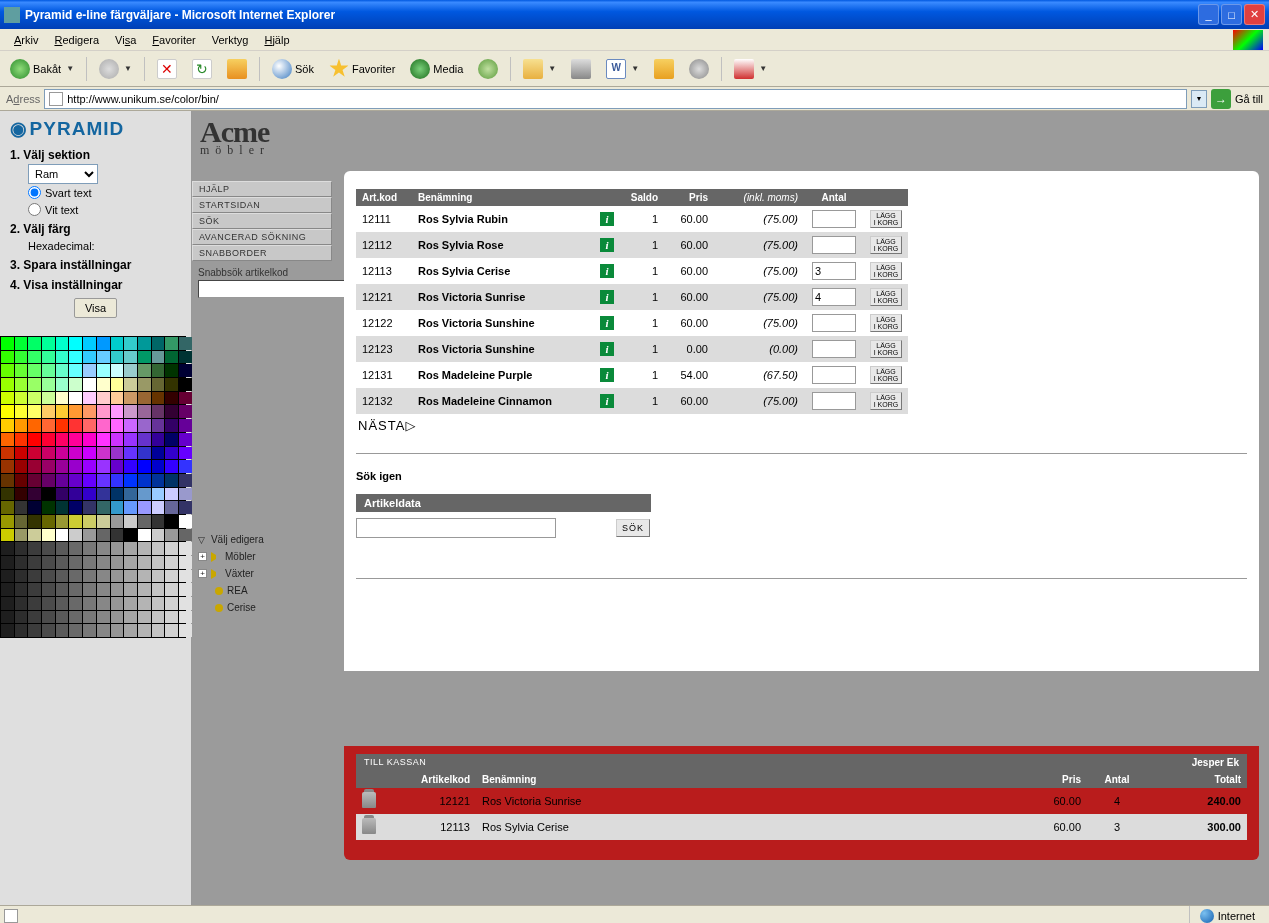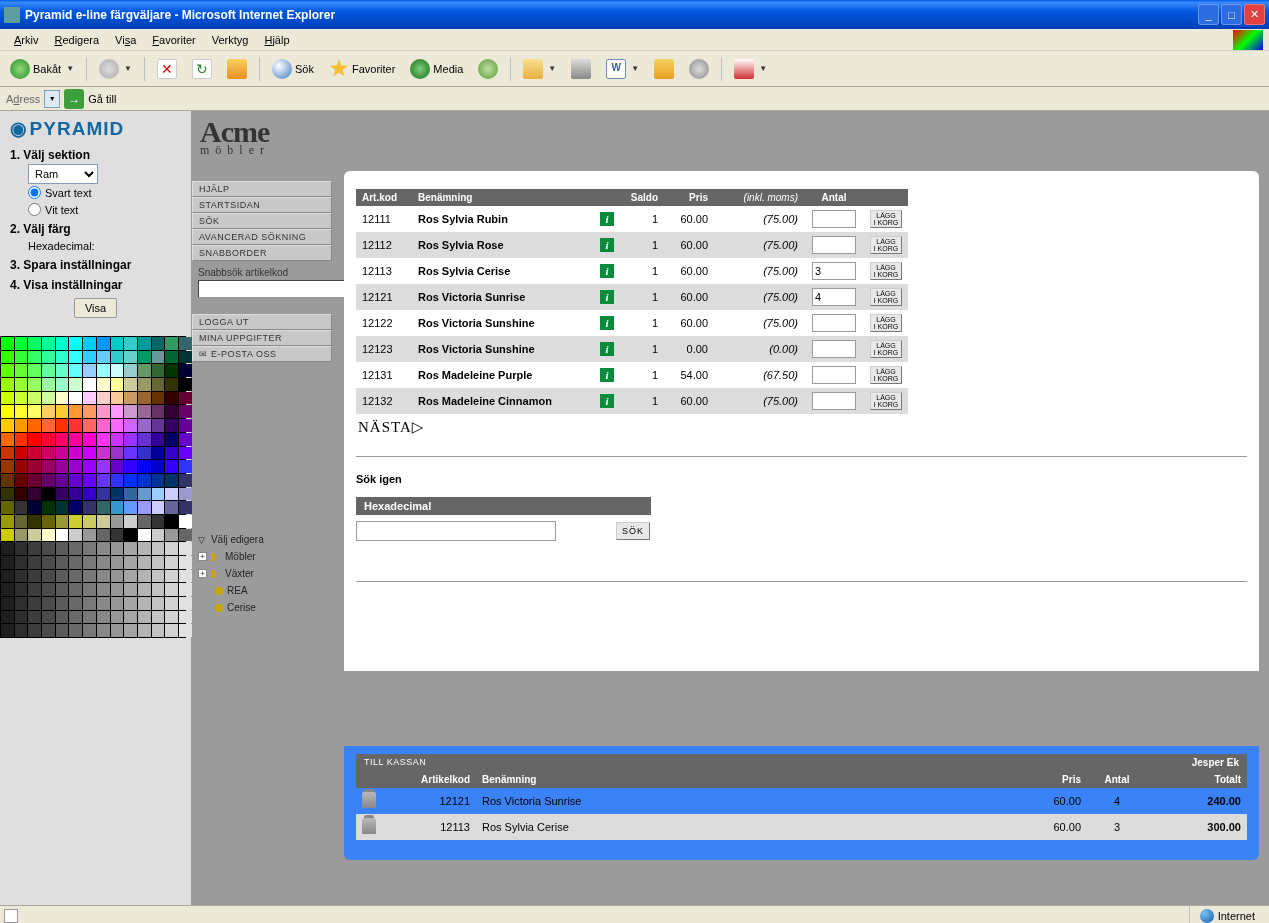--- a/index.html
+++ b/index.html
@@ -69,28 +69,28 @@
 .result-table th.i { font-style: italic; font-weight: normal; }
 .result-table td { padding: 4px 6px; }
 .result-table td.r { text-align: right; }
 .result-table td.c { text-align: center; }
 .result-table td.i { font-style: italic; text-align: right; }
 .result-table td.b { font-weight: bold; }
 .result-table tr.alt { background: #dcdcdc; }
 .info-icon { width: 14px; height: 14px; background: #0a8a3a; color: white; font-weight: bold; font-family: Georgia,serif; font-style: italic; text-align: center; line-height: 14px; display: inline-block; font-size: 11px; }
 .qty-input { width: 44px; height: 18px; border: 1px solid #999; font-size: 11px; padding: 0 2px; }
 .cart-btn { width: 32px; height: 18px; font-size: 7px; line-height: 7px; border: 1px outset #ccc; background: #e8e8e8; text-align: center; padding: 1px 0; cursor: pointer; }
-.nasta { font-size: 15px; letter-spacing: 1px; padding: 4px 2px; font-family: Liberation Serif, serif; }
+.nasta { font-size: 13px; letter-spacing: 1px; padding: 4px 2px; }
 .divider { border: none; border-top: 1px solid #999; margin: 16px 0; }
 .sok-igen { font-size: 11px; font-weight: bold; margin: 12px 0; }
 .artikeldata-bar { background: #666; color: white; padding: 3px 8px; font-size: 11px; font-weight: bold; width: 295px; }
 .sok-row { display: flex; gap: 60px; margin-top: 6px; align-items: center; }
 .sok-input { width: 200px; height: 20px; border: 1px solid #999; }
 .sok-btn2 { width: 34px; height: 18px; font-size: 9px; border: 1px outset #ccc; background: #e8e8e8; cursor: pointer; letter-spacing: 1px; }
-.cart-panel { position: absolute; left: 152px; right: 10px; top: 635px; background: #3b82f6; border-radius: 0 0 6px 6px; padding: 8px 12px 20px; }
+.cart-panel { position: absolute; left: 152px; right: 10px; top: 635px; background: #b91c1c; border-radius: 0 0 6px 6px; padding: 8px 12px 20px; }
 .cart-header { display: flex; background: #666; color: white; font-size: 9px; letter-spacing: 0.5px; padding: 0; }
 .cart-header-left { padding: 3px 8px; }
 .cart-header-right { margin-left: auto; padding: 3px 8px; font-weight: bold; font-size: 10px; letter-spacing: 0; }
 .cart-table { width: 100%; border-collapse: collapse; font-size: 11px; }
 .cart-table th { background: #666; color: white; text-align: left; padding: 3px 6px; font-weight: bold; font-size: 10px; }
 .cart-table th.r { text-align: right; }
 .cart-table th.c { text-align: center; }
 .cart-table td { padding: 4px 6px; }
 .cart-table td.r { text-align: right; }
 .cart-table td.c { text-align: center; }
@@ -182,20 +182,24 @@
     </div>
   <div class="tb-sep"></div>
   <div class="tb-btn">
       <span class="tb-icon" style="background:linear-gradient(#fff,#d03030);border-radius:2px"></span>
       <span class="dropdown-arrow">▼</span>
     </div>
 </div>
 
 <div class="addressbar">
   <span class="addressbar-label">A<u>d</u>ress</span>
+  <div class="addressbar-input">
+    <span class="addr-page-icon"></span>
+    <span style="flex:1">http://www.unikum.se/color/bin/</span>
+  </div>
   <div class="addr-drop">▼</div>
   <div class="go-btn">→</div>
   <span>Gå till</span>
 </div>
 
 <div class="content-area">
 
   <div class="left-panel">
     <div class="pyramid-logo">PYRAMID</div>
     <div class="section-label">1.  Välj sektion</div>
@@ -545,32 +549,20 @@
           <div class="nav-item">startsidan</div>
           <div class="nav-item">sök</div>
           <div class="nav-item">avancerad sökning</div>
           <div class="nav-item">snabborder</div>
         </div>
       <div class="snabb-label">Snabbsök artikelkod</div>
       <div class="snabb-row">
         <input class="snabb-input" style="">
         <button class="snabb-btn">sök</button>
       </div>
-      <div id="acct-list" style="margin-top:10px">
-          <div class="acct-item">
-            <span>logga ut</span>
-          </div>
-          <div class="acct-item">
-            <span>mina uppgifter</span>
-          </div>
-          <div class="acct-item">
-            <span>✉</span>
-            <span>e-posta oss</span>
-          </div>
-        </div>
     </div>
 
     <div class="tree-area">
       <div class="tree-header">
           <span style="font-size:9px">▽</span>
           <span>Välj edigera</span>
         </div>
       <div id="tree-list">
           <div class="tree-row">
             <span class="tree-expand">+</span>
@@ -704,21 +696,21 @@
               <td class="c"><input class="qty-input" value="" style=""></td>
               <td>
                 <div class="cart-btn">LÄGG<br>I KORG</div>
               </td>
             </tr>
           </tbody>
       </table>
       <div class="nasta">NÄSTA▷</div>
       <hr class="divider">
       <div class="sok-igen">Sök igen</div>
-      <div class="artikeldata-bar">Hexadecimal</div>
+      <div class="artikeldata-bar">Artikeldata</div>
       <div class="sok-row">
         <input class="sok-input" style="">
         <button class="sok-btn2">SÖK</button>
       </div>
       <hr class="divider" style="margin-top:40px">
     </div>
 
     <div class="cart-panel">
       <div class="cart-header">
         <div class="cart-header-left">TILL KASSAN</div>

